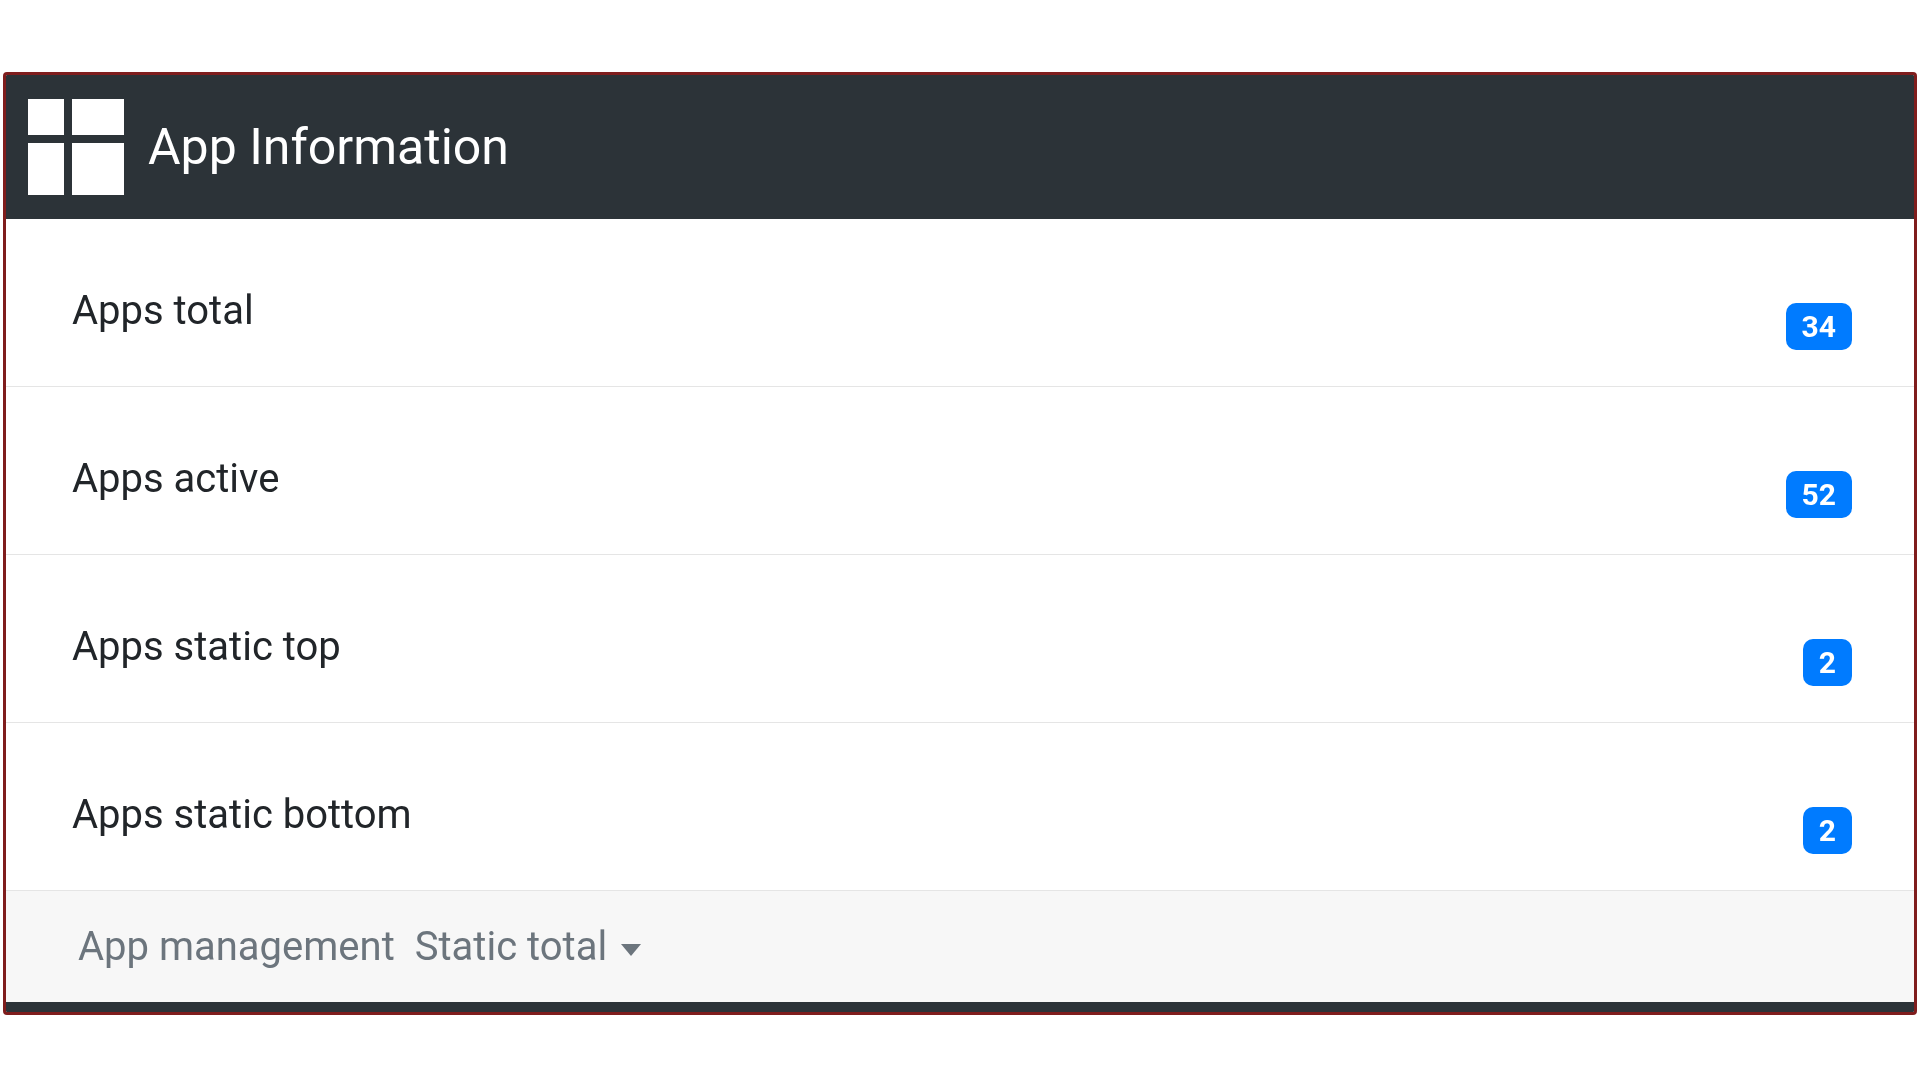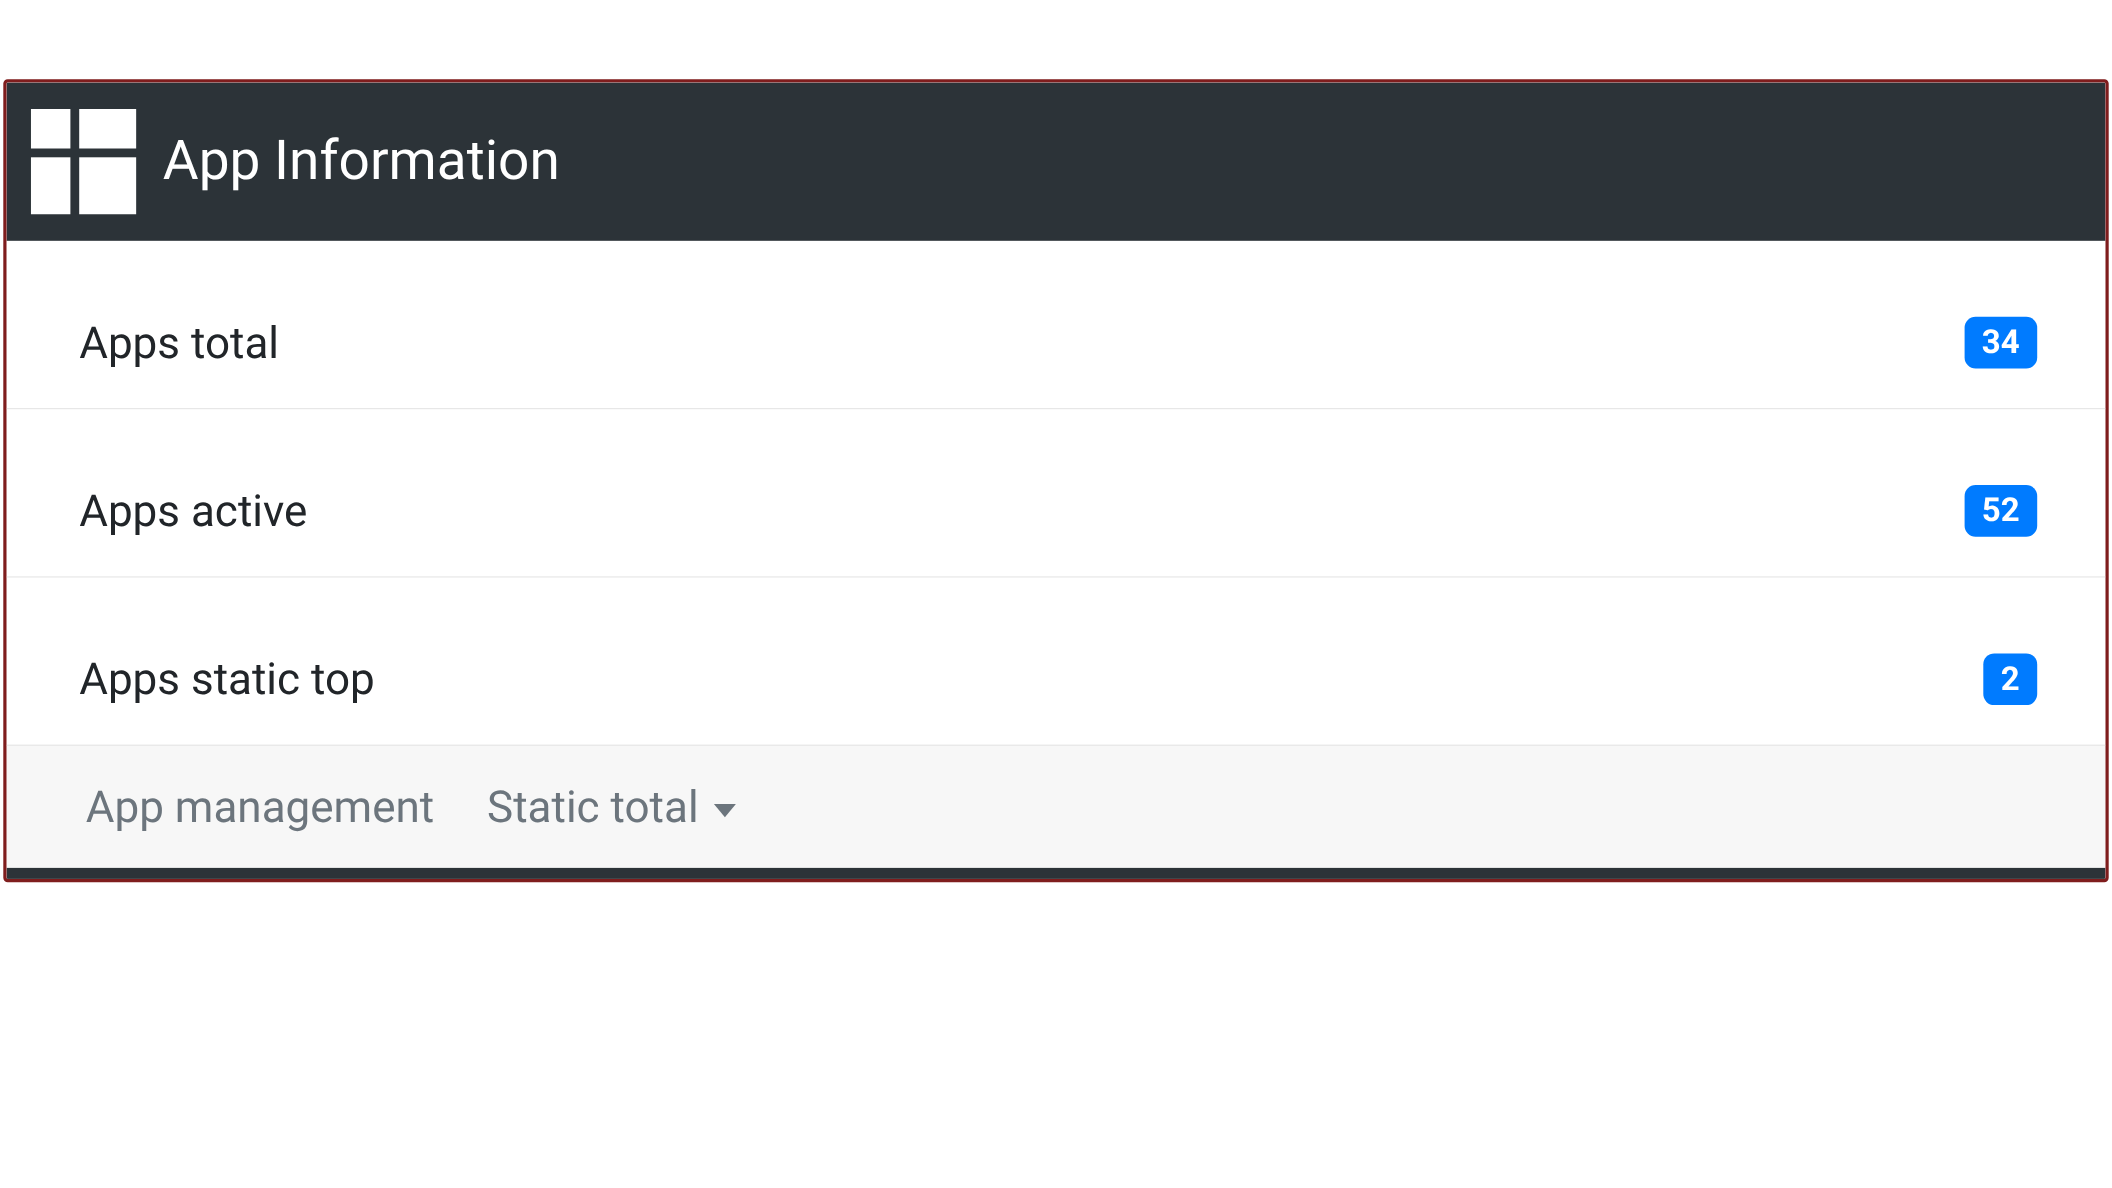--- a/index.html
+++ b/index.html
@@ -36,22 +36,22 @@
     .panel-title {
       font-size: 50px;
       font-weight: 400;
     }
     .list-group {
       background: #ffffff;
     }
     .list-item {
       display: flex;
       justify-content: space-between;
-      align-items: flex-end;
-      padding: 36px 62px 36px 66px;
+      align-items: center;
+      padding: 51px 62px 36px 66px;
       border-bottom: 1px solid #e5e5e5;
     }
     .list-item:last-child {
       border-bottom: none;
     }
     .list-label {
       font-size: 40px;
       color: #212529;
       font-weight: 400;
     }
@@ -63,21 +63,21 @@
       padding: 6px 16px;
       border-radius: 10px;
       min-width: 48px;
       text-align: center;
       margin-top: 33px;
     }
     .panel-footer {
       background: #f7f7f7;
       padding: 32px 72px;
       display: flex;
-      gap: 48px;
+      gap: 20px;
       align-items: center;
       border-top: 1px solid #e5e5e5;
     }
     .footer-link {
       font-size: 40px;
       color: #6c757d;
       text-decoration: none;
       cursor: pointer;
       display: flex;
       align-items: center;
@@ -116,20 +116,24 @@
       <span class="badge">34</span>
     </div>
     <div class="list-item">
       <span class="list-label">Apps active</span>
       <span class="badge">52</span>
     </div>
     <div class="list-item">
       <span class="list-label">Apps static top</span>
       <span class="badge">2</span>
     </div>
+    <div class="list-item">
+      <span class="list-label">Apps static bottom</span>
+      <span class="badge">2</span>
+    </div>
   </div>
 
   <div class="panel-footer">
     <a class="footer-link">
       <span>App management</span>
     </a>
     <a class="footer-link">
       <span>Static total</span>
       <span class="caret-down"></span>
     </a>

